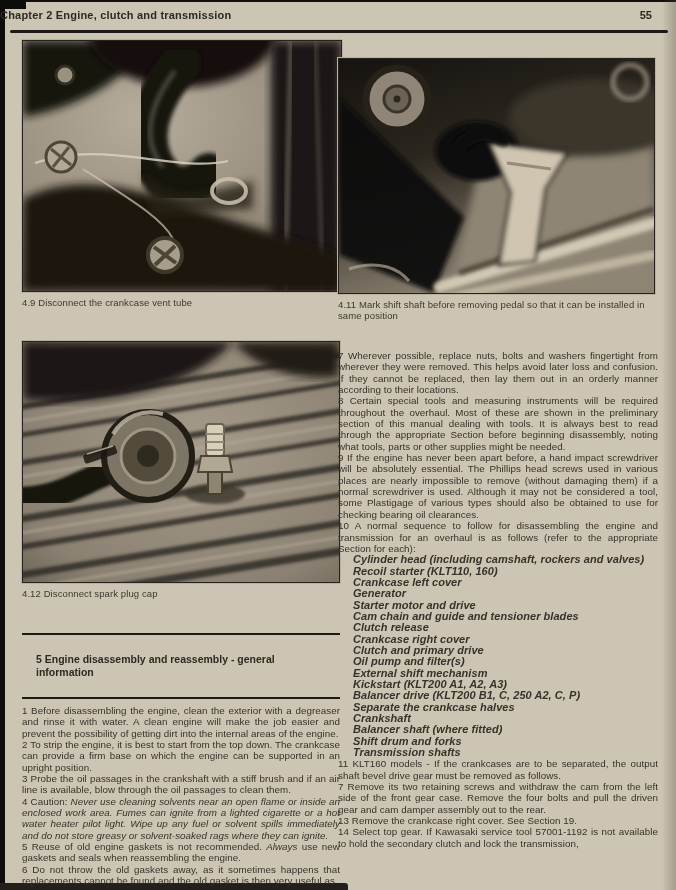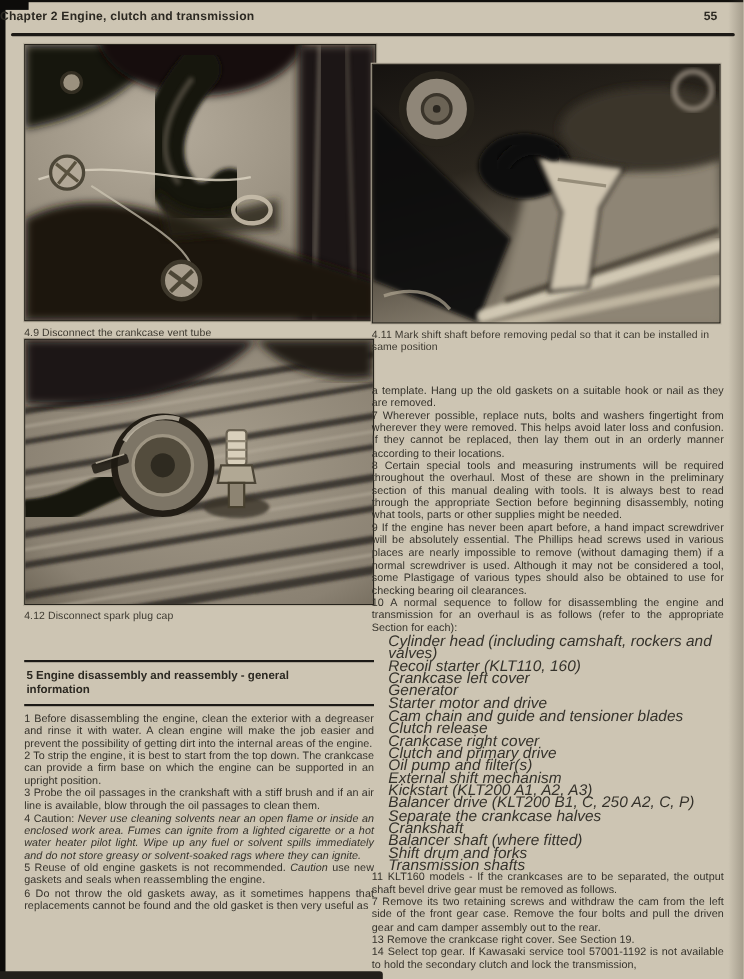--- a/index.html
+++ b/index.html
@@ -35,49 +35,49 @@
   
   .col-left{position:absolute;left:22px;top:40px;width:318px;}
   .col-right{position:absolute;left:338px;top:58px;width:320px;}
 
   figure{margin:0;padding:0;}
   .photo-frame{display:block;border:1px solid #26231c;background:#8d8577;box-shadow:0 0 0 1px #b9b19f;}
   figcaption{
     font-size:9.5px;line-height:11px;color:var(--caption-ink);
     margin-top:5px;letter-spacing:.1px;
   }
-  .gap-after-photo1{}
+  .gap-after-photo1{margin-bottom:33px;}
   .gap-after-photo3{margin-bottom:34px;}
   .gap-after-photo2{margin-bottom:29px;}
 
   
   .section-block{
     border-top:2px solid var(--rule);
     border-bottom:2px solid var(--rule);
     padding:6px 2px 7px 2px;
   }
   .section-heading{
-    font-size:10.5px;font-weight:bold;line-height:12.5px;color:#2c2922;margin:0;
+    font-size:10.5px;font-weight:bold;line-height:12.5px;color:#2c2922;margin:12px;
     width:290px;
   }
 
   
   .bodytext p{
     margin:0;padding:0;
     font-size:9.8px;line-height:11.35px;
     text-align:justify;color:var(--ink);
     letter-spacing:.05px;
   }
   .bodytext{margin-top:6px;}
   .caution-label{font-weight:normal;}
   .it{font-style:italic;}
   .seq-list{margin:0;}
   .seq-item{
-    font-size:14px;line-height:11.35px;font-style:italic;
-    padding-left:15px;color:var(--ink);letter-spacing:.05px;
+    font-size:11px;line-height:11.35px;font-style:italic;
+    padding-left:15px;color:var(--ink);letter-spacing:.05px;font-weight:bold;
   }
 </style>
 </head>
 <body>
 
 <div class="page">
 
   <div class="edge-left"></div>
   <div class="edge-top"></div>
   <div class="corner-tl"></div>
@@ -193,21 +193,21 @@
 
     <div class="section-block">
       <h2 class="section-heading">5  Engine disassembly and reassembly - general information</h2>
     </div>
 
     <div class="bodytext">
       <p>1  Before disassembling the engine, clean the exterior with a degreaser and rinse it with water. A clean engine will make the job easier and prevent the possibility of getting dirt into the internal areas of the engine.</p>
       <p>2  To strip the engine, it is best to start from the top down. The crankcase can provide a firm base on which the engine can be supported in an upright position.</p>
       <p>3  Probe the oil passages in the crankshaft with a stiff brush and if an air line is available, blow through the oil passages to clean them.</p>
       <p><span class="caution-label">4  Caution:</span><span class="it"> Never use cleaning solvents near an open flame or inside an enclosed work area. Fumes can ignite from a lighted cigarette or a hot water heater pilot light. Wipe up any fuel or solvent spills immediately and do not store greasy or solvent-soaked rags where they can ignite.</span></p>
-      <p><span>5  Reuse of old engine gaskets is not recommended. </span><span class="it">Caution</span><span> use new gaskets and seals when reassembling the engine.</span></p>
+      <p><span>5  Reuse of old engine gaskets is not recommended. </span><span class="it">Always</span><span> use new gaskets and seals when reassembling the engine.</span></p>
       <p>6  Do not throw the old gaskets away, as it sometimes happens that replacements cannot be found and the old gasket is then very useful as</p>
     </div>
   </div>
 
   <div class="col-right">
 
     <figure class="gap-after-photo2">
       <svg class="photo-frame" width="315" height="234" viewBox="0 0 315 234">
         <defs>
           <linearGradient id="p2bg" x1="0" y1="0" x2="0.35" y2="1">
@@ -240,21 +240,20 @@
           <circle cx="58" cy="40" r="3.5" fill="#2b2720"></circle>
         </g>
         <circle cx="291" cy="23" r="17" fill="none" stroke="#9b9183" stroke-width="5" opacity="0.8" filter="url(#b2b)"></circle>
         <path d="M118,92 C128,74 150,70 164,80" fill="none" stroke="#0f0d0a" stroke-width="14" stroke-linecap="round" filter="url(#b2b)"></path>
         <path d="M10,210 C40,200 60,210 70,222" fill="none" stroke="#b0a793" stroke-width="3" opacity="0.7"></path>
       </svg>
       <figcaption>4.11 Mark shift shaft before removing pedal so that it can be installed in same position</figcaption>
     </figure>
 
     <div class="bodytext">
-      <p>a template. Hang up the old gaskets on a suitable hook or nail as they are removed.</p>
       <p>7  Wherever possible, replace nuts, bolts and washers fingertight from wherever they were removed. This helps avoid later loss and confusion. If they cannot be replaced, then lay them out in an orderly manner according to their locations.</p>
       <p>8  Certain special tools and measuring instruments will be required throughout the overhaul. Most of these are shown in the preliminary section of this manual dealing with tools. It is always best to read through the appropriate Section before beginning disassembly, noting what tools, parts or other supplies might be needed.</p>
       <p>9  If the engine has never been apart before, a hand impact screwdriver will be absolutely essential. The Phillips head screws used in various places are nearly impossible to remove (without damaging them) if a normal screwdriver is used. Although it may not be considered a tool, some Plastigage of various types should also be obtained to use for checking bearing oil clearances.</p>
       <p>10 A normal sequence to follow for disassembling the engine and transmission for an overhaul is as follows (refer to the appropriate Section for each):</p>
       <div class="seq-list">
           <div class="seq-item">Cylinder head (including camshaft, rockers and valves)</div>
           <div class="seq-item">Recoil starter (KLT110, 160)</div>
           <div class="seq-item">Crankcase left cover</div>
           <div class="seq-item">Generator</div>
           <div class="seq-item">Starter motor and drive</div>

